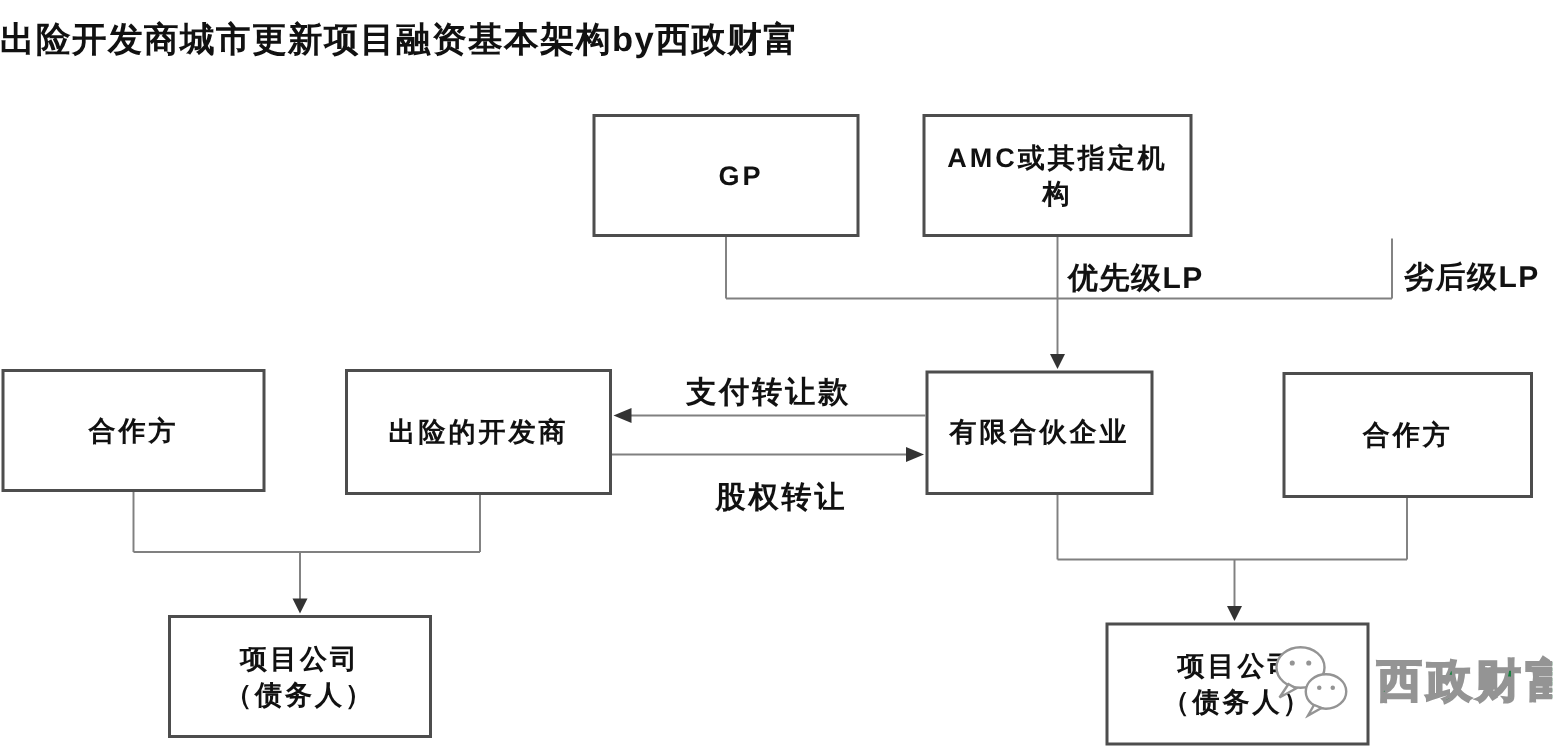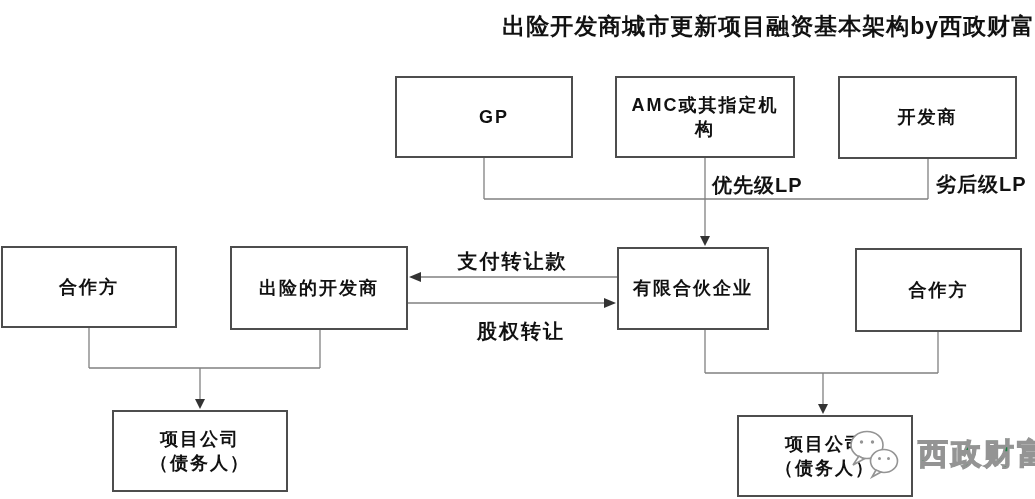--- a/index.html
+++ b/index.html
@@ -5,21 +5,21 @@
   html,body{margin:0;padding:0;background:#fff;}
   #canvas{
     position:relative;
     width:1035px;height:499px;
     background:#ffffff;
     font-family:"Liberation Sans","DejaVu Sans",sans-serif;
     overflow:hidden;
   }
   #title{
     position:absolute;top:11px;left:0;width:100%;
-    text-align:right;
+    text-align:left;
     font-size:23px;font-weight:bold;color:#111111;
     letter-spacing:1px;
   }
   .node{
     position:absolute;
     border:2px solid #4d4d4d;
     background:#ffffff;
     display:flex;align-items:center;justify-content:center;
     text-align:center;
     font-size:18px;font-weight:bold;color:#111111;
@@ -109,23 +109,20 @@
   </svg>
 
   <div class="node" id="node-gp">
     <span class="inner">GP</span>
   </div>
 
   <div class="node" id="node-amc">
     <span class="inner wrap-narrow">AMC或其指定机构</span>
   </div>
 
-  <div class="node" id="node-developer">
-    <span class="inner">开发商</span>
-  </div>
 
   <div class="node" id="node-partner-left">
     <span class="inner">合作方</span>
   </div>
 
   <div class="node" id="node-distressed-developer">
     <span class="inner">出险的开发商</span>
   </div>
 
   <div class="node" id="node-limited-partnership">

